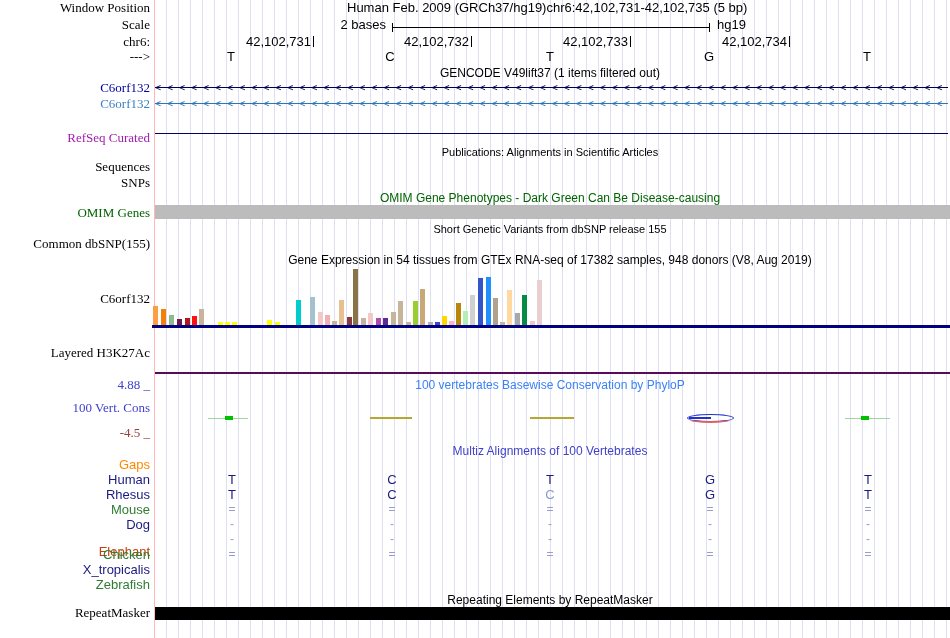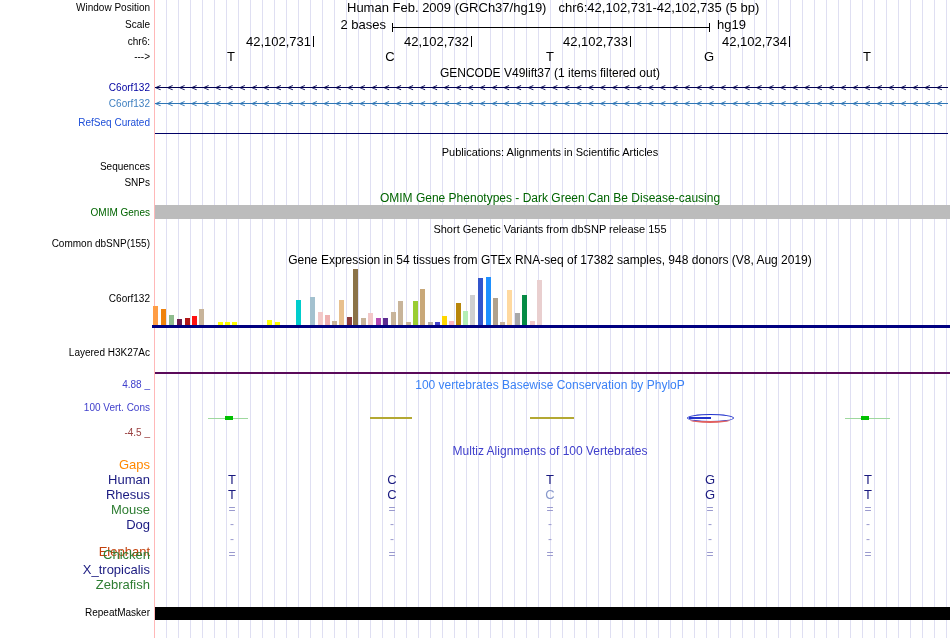--- a/index.html
+++ b/index.html
@@ -2,40 +2,40 @@
 <html><head>
 <meta charset="utf-8">
 <style>
   html,body{margin:0;padding:0;background:#fff;}
   #browser{position:relative;width:950px;height:638px;background:#fff;overflow:hidden;
     font-family:"Liberation Sans","DejaVu Sans",sans-serif;color:#000;}
   .abs{position:absolute;}
   #grid{position:absolute;left:155px;top:0;width:795px;height:638px;
     background-image:repeating-linear-gradient(to right,transparent 0px,transparent 11px,#dfdff2 11px,#dfdff2 12px);}
   #edge-line{position:absolute;left:154px;top:0;width:1px;height:638px;background:#ffb8b8;}
-  .lbl{position:absolute;left:0;width:150px;text-align:right;font-size:10px;line-height:14px;white-space:nowrap;}
+  .lbl{position:absolute;left:0;width:150px;text-align:right;font-size:13px;line-height:14px;white-space:nowrap;font-family:Liberation Serif, serif;}
   .ctitle{position:absolute;left:152px;width:796px;text-align:center;font-size:12px;line-height:14px;white-space:nowrap;}
   .small{font-size:11px;}
   
   #lbl-window{top:1px} #hdr-texts{top:1px;left:347px;font-size:13px;line-height:14px;white-space:nowrap;}
-  #hdr-texts span+span{margin-left:12px;}
+  #hdr-texts span+span{}
   #lbl-scale{top:18px}
   #scale-value{top:18px;left:300px;width:86px;text-align:right;font-size:13px;line-height:14px;}
   #scale-bar{top:27px;left:392px;width:318px;height:1px;background:#000;}
   #scale-bar::before,#scale-bar::after{content:"";position:absolute;top:-4px;width:1px;height:9px;background:#000;}
   #scale-bar::before{left:0} #scale-bar::after{right:0}
   #scale-tag{top:18px;left:717px;font-size:13px;line-height:14px;}
   #lbl-chrom{top:35px} #lbl-dir{top:50px}
   
   #title-gencode{top:66px}
   .arrowrow{position:absolute;left:155px;width:793px;height:13px;overflow:hidden;white-space:nowrap;
     font-family:"DejaVu Sans Mono","Liberation Mono",monospace;font-size:10px;line-height:13px;letter-spacing:6px;}
   .arrowrow .tline{position:absolute;left:0;right:0;top:6px;height:1px;background-color:currentColor;}
   .arrowrow .glyphs{position:relative;}
-  #title-refseq{top:114px} #lbl-refseq{top:116px;color:#1d4ed8;text-align:right;}
+  #title-refseq{top:114px} #lbl-refseq{top:131px;color:#a21caf;text-align:right;}
   #refseq-line{top:133px;left:155px;width:793px;height:1px;}
   #title-pubs{top:145px} #lbl-sequences{top:160px} #lbl-snps{top:176px}
   #title-omim{top:191px} #omim-bar{top:205px;left:155px;width:795px;height:14px;}
   #lbl-omim{top:206px}
   #title-dbsnp{top:222px} #lbl-dbsnp{top:237px}
   #title-gtex{top:253px} #lbl-gtex-gene{top:292px}
   #gtex-baseline{top:325px;left:152px;width:798px;height:3px;}
   .gtex-bar{position:absolute;width:5px;}
   #title-h3k{top:332px} #lbl-h3k{top:346px}
   #h3k-line{top:372px;left:155px;width:795px;height:2px;}
@@ -92,20 +92,21 @@
   <div class="lbl" id="lbl-h3k">Layered H3K27Ac</div>
   <div class="abs" id="h3k-line" style="background: rgb(90, 10, 90);"></div>
 
   <div class="ctitle" id="title-phylop" style="color: #3b82f6;">100 vertebrates Basewise Conservation by PhyloP</div>
   <div class="lbl" id="lbl-phylop-max" style="color: rgb(64, 64, 204);">4.88 _</div>
   <div class="lbl" id="lbl-vertcons" style="color: rgb(64, 64, 204);">100 Vert. Cons</div>
   <div class="lbl" id="lbl-phylop-min" style="color: rgb(153, 64, 64);">-4.5 _</div>
 
   <div class="ctitle" id="title-multiz" style="color: rgb(64, 64, 204);">Multiz Alignments of 100 Vertebrates</div>
 
+  <div class="ctitle" id="title-rmsk">Repeating Elements by RepeatMasker</div>
   <div class="abs" id="rmsk-bar" style="background: rgb(0, 0, 0);"></div>
   <div class="lbl" id="lbl-rmsk">RepeatMasker</div>
 <div class="coord-txt" style="position: absolute; left: 239px;">42,102,731</div>
     <div class="coord-tick" style="position: absolute; left: 313px;"></div>
     <div class="coord-txt" style="position: absolute; left: 397px;">42,102,732</div>
     <div class="coord-tick" style="position: absolute; left: 471px;"></div>
     <div class="coord-txt" style="position: absolute; left: 556px;">42,102,733</div>
     <div class="coord-tick" style="position: absolute; left: 630px;"></div>
     <div class="coord-txt" style="position: absolute; left: 715px;">42,102,734</div>
     <div class="coord-tick" style="position: absolute; left: 789px;"></div>

